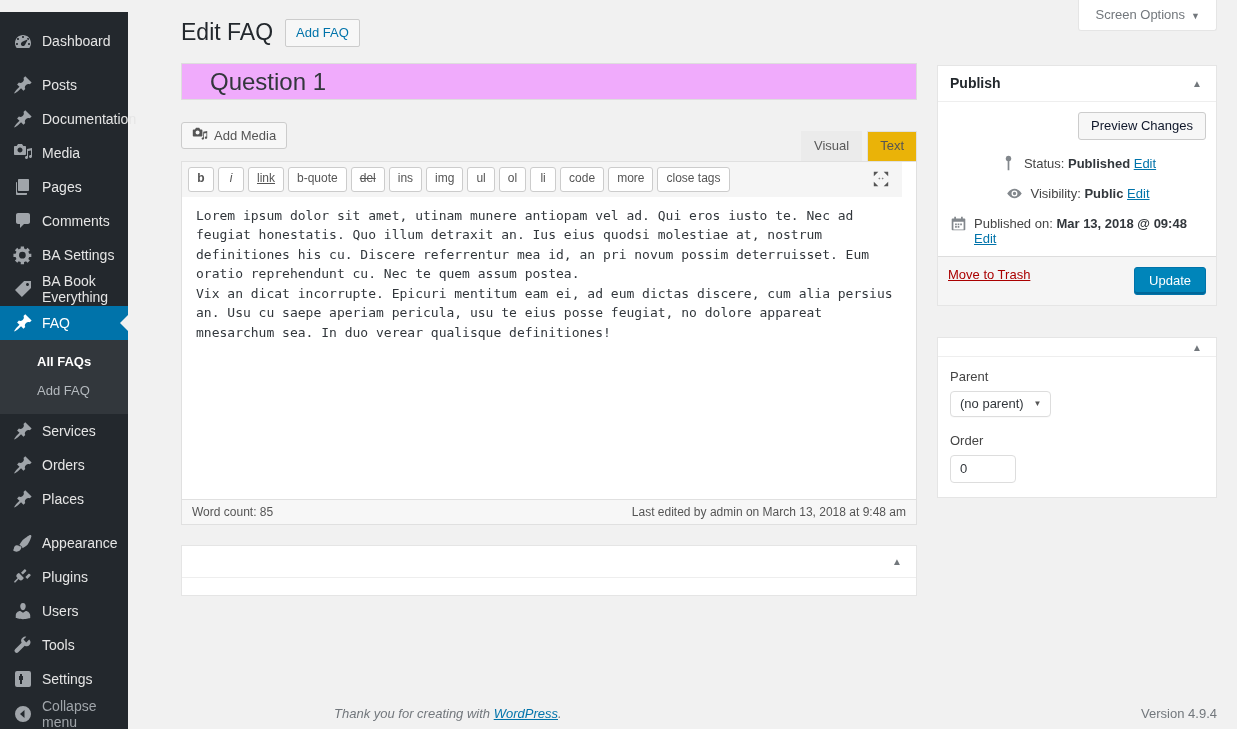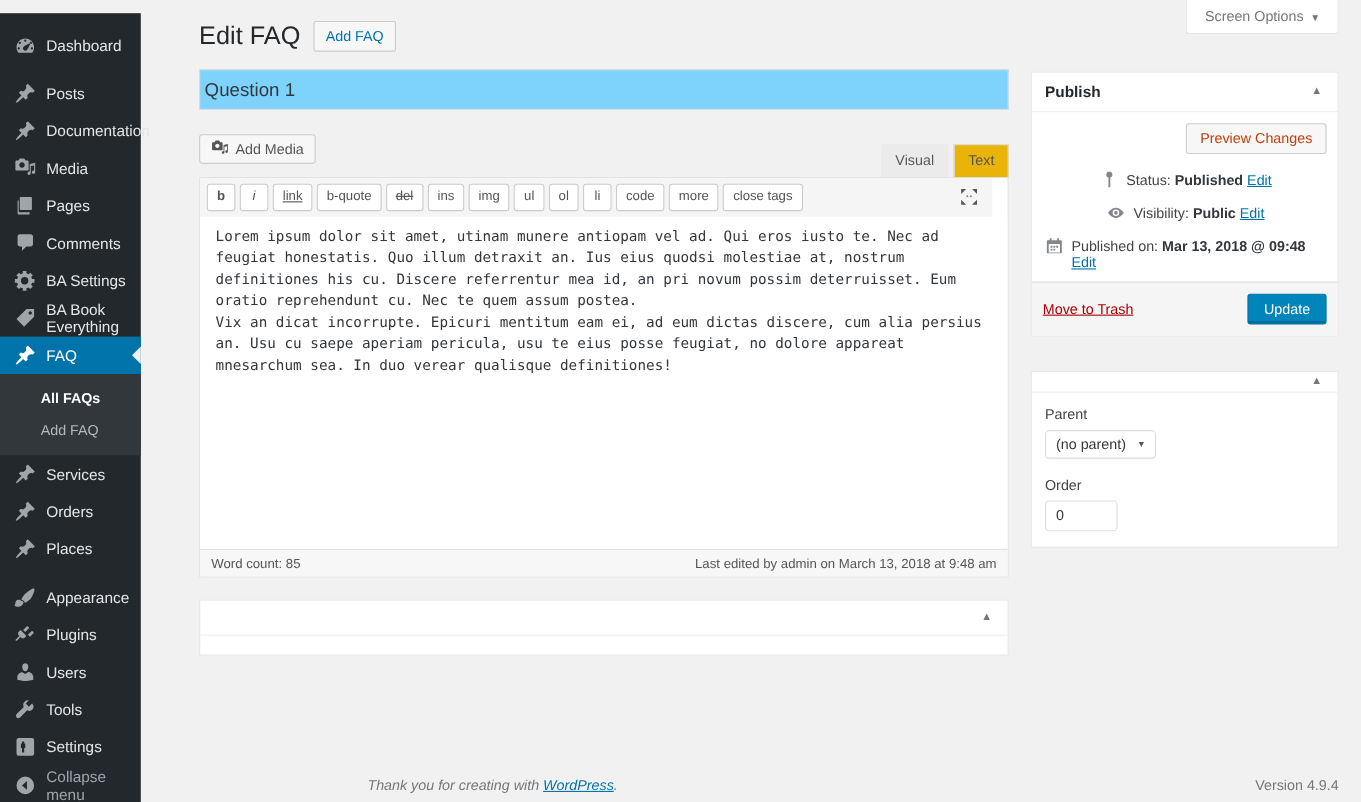--- a/index.html
+++ b/index.html
@@ -54,22 +54,22 @@
     margin-left:12px; padding:5px 10px; font-size:13px; line-height:1.2;
     background:#f7f7f7; border:1px solid #ccc; border-radius:2px;
     color:#0073aa; cursor:pointer; text-decoration:none; display:inline-block;
   }
 
   .columns { display:flex; align-items:flex-start; gap:20px; }
   .col-main { width:736px; flex:0 0 736px; }
   .col-side { width:280px; flex:0 0 280px; margin-top:2px; }
 
   #title {
-    width:100%; height:37px; border:1px solid #ddd; background:#7dd3fc;
-    padding:4px 4px; font-size:17px; color:#32373c; outline:none;
+    width:100%; height:37px; border:1px solid #ddd; background:#f0abfc;
+    padding:4px 28px; font-size:24px; color:#32373c; outline:none;
     font-family:"Liberation Sans", sans-serif;
   }
 
   .editor-top { position:relative; height:39px; margin-top:22px; }
   .add-media-btn {
     position:absolute; left:0; top:0;
     display:inline-flex; align-items:center; gap:6px;
     background:#f7f7f7; border:1px solid #ccc; border-radius:3px;
     padding:4px 10px 5px; font-size:13px; color:#555; cursor:pointer;
   }
@@ -131,29 +131,29 @@
   .postbox { background:#fff; border:1px solid #e5e5e5; margin-bottom:31px; }
   .postbox-header {
     padding:9px 12px; border-bottom:1px solid #eee; position:relative; cursor:pointer;
   }
   .postbox-header h2 { font-size:14px; color:#23282d; font-weight:bold; line-height:1.2; }
 
   .minor-publishing { padding:10px 10px 2px; }
   .preview-row { text-align:right; margin-bottom:10px; }
   .preview-btn {
     background:#f7f7f7; border:1px solid #ccc; border-radius:3px;
-    padding:5px 12px 6px; font-size:13px; color:#c2410c; cursor:pointer;
+    padding:5px 12px 6px; font-size:13px; color:#0f172a; cursor:pointer;
   }
   .misc-pub-row { display:flex; align-items:flex-start; padding:6px 0 8px 2px; font-size:13px; color:#444;justify-content:center; }
   .misc-pub-row .mi { width:17px; height:17px; color:#82878c; margin-right:7px; flex:0 0 17px; margin-top:-1px; }
   .misc-pub-row .mi svg { width:17px; height:17px; display:block; }
   .misc-pub-row b { color:#32373c; }
   a.edit-link { color:#0073aa; text-decoration:underline; cursor:pointer; }
   .major-publishing-actions {
-    display:flex; justify-content:space-between; align-items:center;
+    display:flex; justify-content:space-between; 
     background:#f5f5f5; border-top:1px solid #ddd; padding:10px;
   }
   a.trash-link { color:#a00; text-decoration:underline; font-size:13px; cursor:pointer; }
   .button-primary {
     background:#0085ba; border:1px solid #0073aa; border-radius:3px;
     color:#fff; font-size:13px; padding:5px 14px 6px; cursor:pointer;
     box-shadow:inset 0 -2px 0 #006799;
   }
 
   .inside { padding:12px 12px 14px; }

